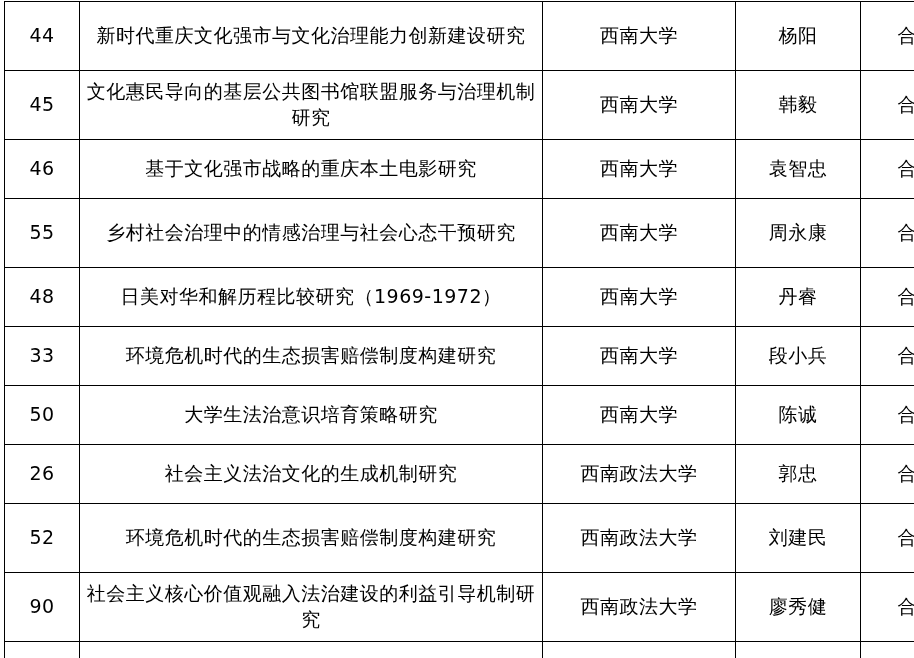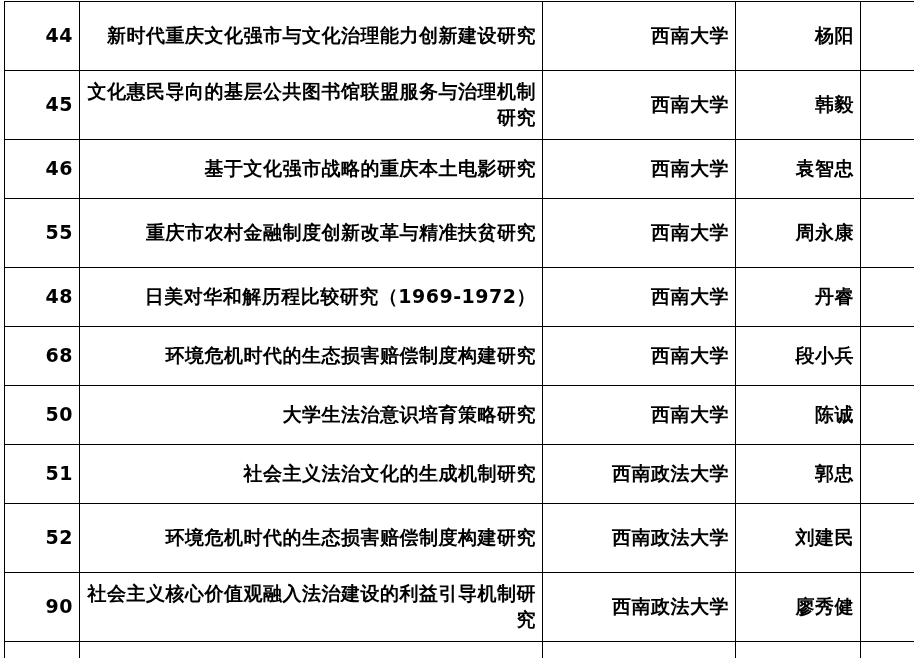--- a/index.html
+++ b/index.html
@@ -23,25 +23,24 @@
     table-layout: fixed;
     width: 907px;
     margin-left: 4px;
     margin-top: 1px;
   }
   table.project-table td {
     border: 1.5px solid #000000;
     padding: 6px 6px;
     font-size: 19px;
     line-height: 1.35;
-    text-align: right;
+    text-align: center;
     vertical-align: middle;
     font-family: "DejaVu Sans", "Liberation Sans", sans-serif;
     letter-spacing: 0.5px;
-    font-weight: bold;
   }
   td.col-index {
     width: 62px;
     font-size: 19px;
     letter-spacing: 0;
   }
   td.col-title {
     width: 450px;
     padding-left: 10px;
     padding-right: 10px;
@@ -80,48 +79,48 @@
         </tr>
         <tr class="row-h1">
           <td class="col-index">46</td>
           <td class="col-title">基于文化强市战略的重庆本土电影研究</td>
           <td class="col-org">西南大学</td>
           <td class="col-person">袁智忠</td>
           <td class="col-status">合格</td>
         </tr>
         <tr class="row-h2">
           <td class="col-index">55</td>
-          <td class="col-title">重庆市农村金融制度创新改革与精准扶贫研究</td>
+          <td class="col-title">乡村社会治理中的情感治理与社会心态干预研究</td>
           <td class="col-org">西南大学</td>
           <td class="col-person">周永康</td>
           <td class="col-status">合格</td>
         </tr>
         <tr class="row-h1">
           <td class="col-index">48</td>
           <td class="col-title">日美对华和解历程比较研究（1969-1972）</td>
           <td class="col-org">西南大学</td>
           <td class="col-person">丹睿</td>
           <td class="col-status">合格</td>
         </tr>
         <tr class="row-h1">
-          <td class="col-index">68</td>
+          <td class="col-index">33</td>
           <td class="col-title">环境危机时代的生态损害赔偿制度构建研究</td>
           <td class="col-org">西南大学</td>
           <td class="col-person">段小兵</td>
           <td class="col-status">合格</td>
         </tr>
         <tr class="row-h1">
           <td class="col-index">50</td>
           <td class="col-title">大学生法治意识培育策略研究</td>
           <td class="col-org">西南大学</td>
           <td class="col-person">陈诚</td>
           <td class="col-status">合格</td>
         </tr>
         <tr class="row-h1">
-          <td class="col-index">51</td>
+          <td class="col-index">26</td>
           <td class="col-title">社会主义法治文化的生成机制研究</td>
           <td class="col-org">西南政法大学</td>
           <td class="col-person">郭忠</td>
           <td class="col-status">合格</td>
         </tr>
         <tr class="row-h2">
           <td class="col-index">52</td>
           <td class="col-title">环境危机时代的生态损害赔偿制度构建研究</td>
           <td class="col-org">西南政法大学</td>
           <td class="col-person">刘建民</td>

